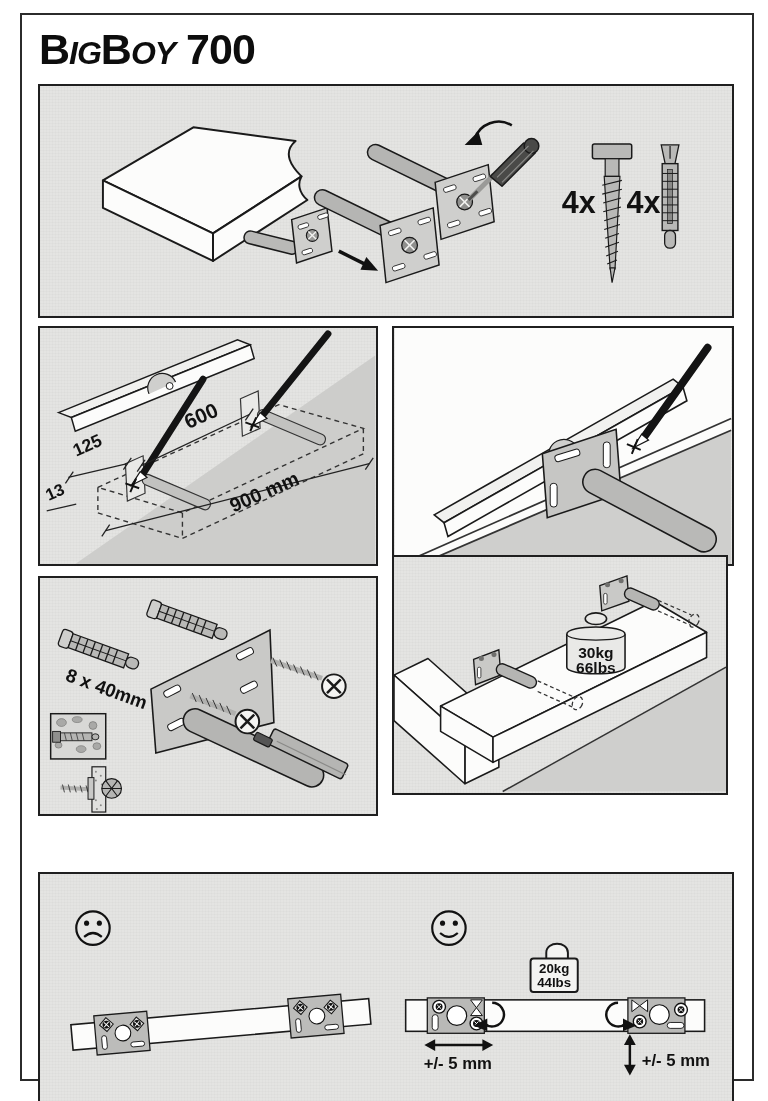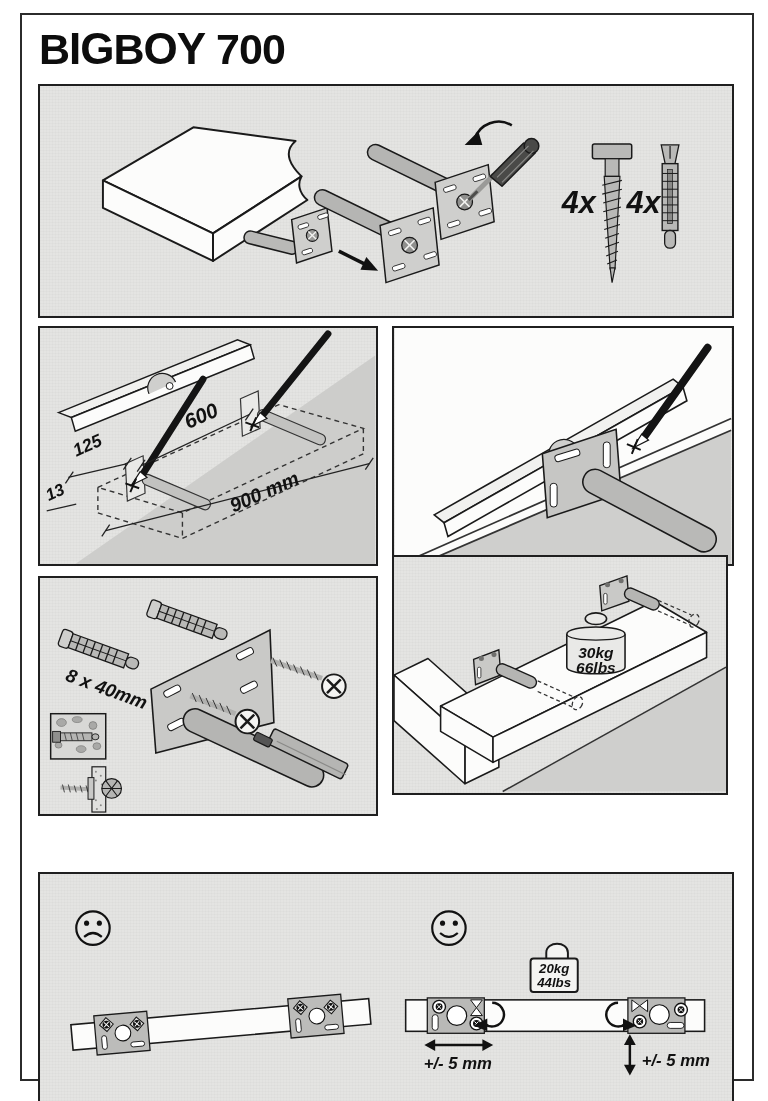--- a/index.html
+++ b/index.html
@@ -3,26 +3,26 @@
 <meta charset="utf-8">
 <style>
   html,body{margin:0;padding:0;}
   body{width:768px;height:1101px;background:#fff;position:relative;
        font-family:"Liberation Sans",sans-serif;overflow:hidden;}
   .sheet{position:absolute;left:20px;top:13px;width:730px;height:1064px;
          border:2px solid #2b2b2b;background:#fff;}
   .title{position:absolute;left:17px;top:8px;font-weight:bold;color:#0d0d0d;
          letter-spacing:-1px;white-space:nowrap;line-height:52px;}
   .t-big{font-size:43px;}
-  .t-small{font-size:44px;}
+  .t-small{font-size:32px;font-style:italic;}
   .panel{position:absolute;border:2px solid #1f1f1f;background-color:#e4e4e2;
          background-image:
            repeating-linear-gradient(0deg, rgba(0,0,0,0.018) 0 1px, transparent 1px 3px),
            repeating-linear-gradient(90deg, rgba(0,0,0,0.015) 0 1px, transparent 1px 3px);
-         box-sizing:border-box;font-style:italic;}
+         box-sizing:border-box;}
   .panel svg{display:block;width:100%;height:100%;}
   .p1{left:16px;top:69px;width:696px;height:234px;}
   .p2l{left:16px;top:311px;width:340px;height:240px;}
   .p2r{left:370px;top:311px;width:342px;height:240px;}
   .p3l{left:16px;top:561px;width:340px;height:240px;}
   .p3r{left:370px;top:540px;width:336px;height:240px;}
   .p4{left:16px;top:812px;width:696px;height:240px;margin-top:45px;}
   svg text{font-family:"Liberation Sans",sans-serif;font-weight:bold;fill:#111;}
 </style>
 </head>

